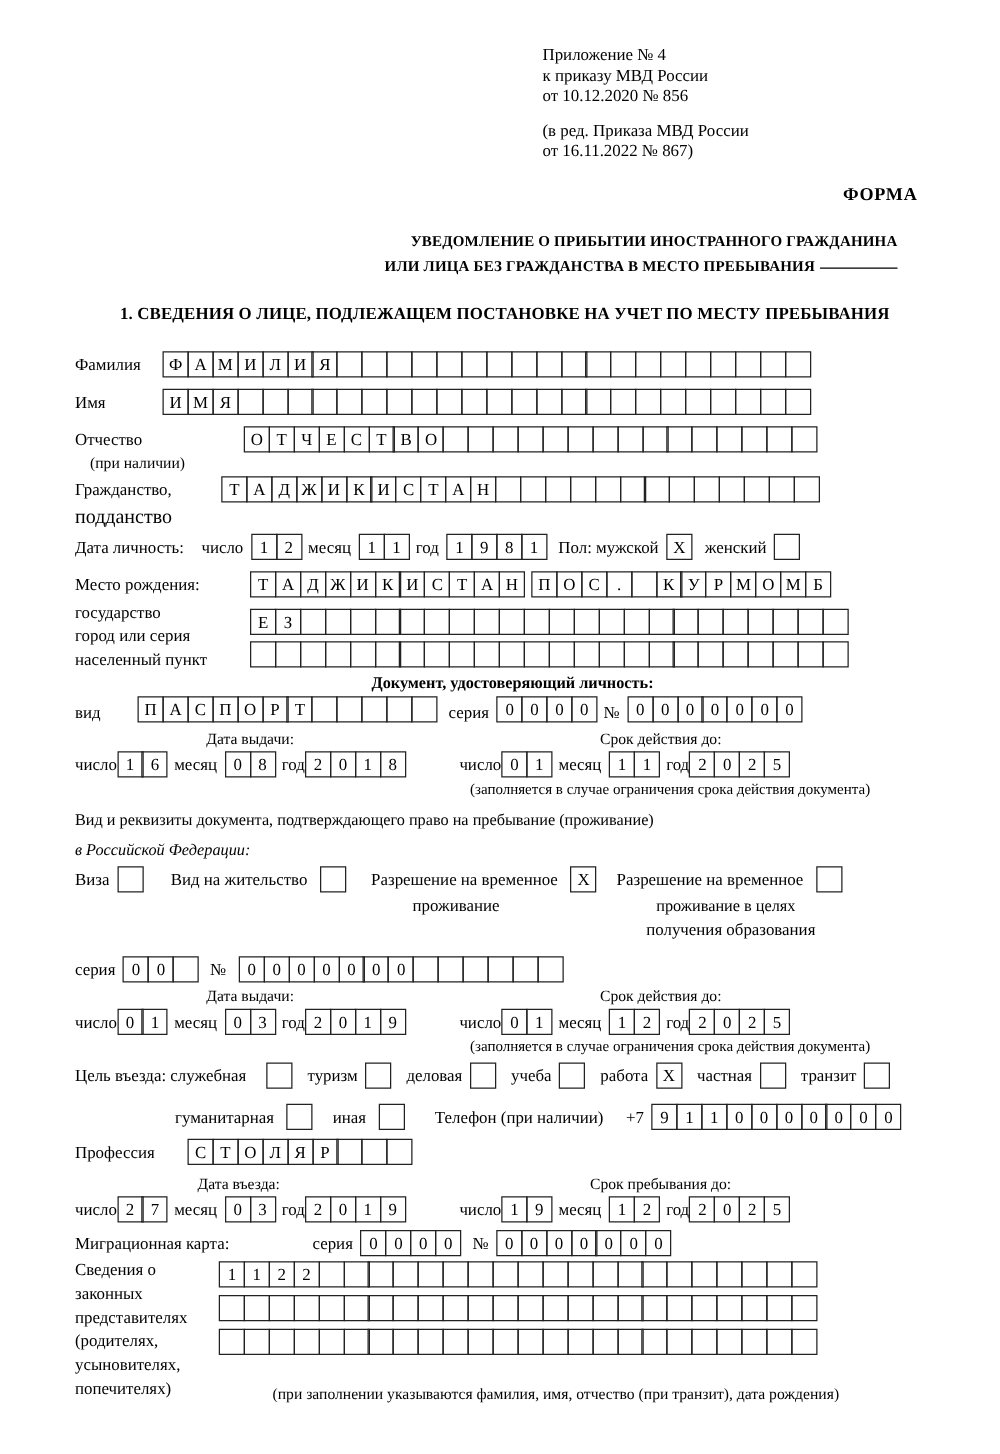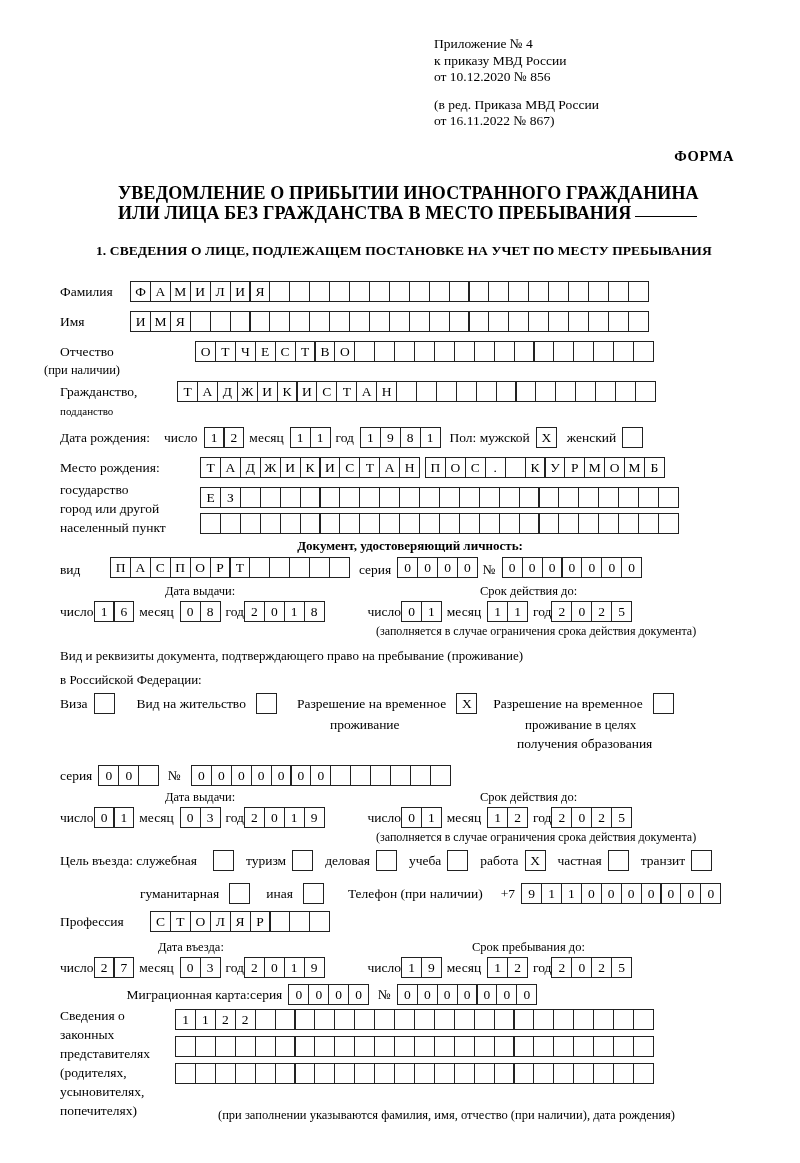--- a/index.html
+++ b/index.html
@@ -42,22 +42,22 @@
     font-size: 14.5px;
     font-weight: bold;
     letter-spacing: 0.6px;
   }
 
   .doc-title {
     position: absolute;
     top: 183px;
     left: 118px;
     width: 600px;
-    text-align: left;
-    font-size: 18px;
+    text-align: right;
+    font-size: 12px;
     font-weight: bold;
     line-height: 20px;
     letter-spacing: 0.15px;
   }
   .doc-title .rule {
     display: inline-block;
     width: 62px;
     border-bottom: 1.3px solid #000;
     vertical-align: 2px;
     margin-left: 4px;
@@ -244,21 +244,21 @@
         <span class="bx"></span>
         <span class="bx"></span>
         <span class="bx"></span>
         <span class="bx"></span>
         <span class="bx"></span>
         <span class="bx"></span>
         <span class="bx"></span>
         <span class="bx"></span>
       </span>
   </div>
-  <div class="small-note" style="top:363px; left:44px;text-align:center;">(при наличии)</div>
+  <div class="small-note" style="top:363px; left:72px;text-align:center;">(при наличии)</div>
 
   <div class="row" style="top:381px; left:60px;">
     <span class="lbl" style="width:117px;">Гражданство,</span>
     <span class="boxes" id="bx-citizenship">
         <span class="bx">Т</span>
         <span class="bx">А</span>
         <span class="bx">Д</span>
         <span class="bx">Ж</span>
         <span class="bx">И</span>
         <span class="bx">К</span>
@@ -275,24 +275,24 @@
         <span class="bx"></span>
         <span class="bx"></span>
         <span class="bx"></span>
         <span class="bx"></span>
         <span class="bx"></span>
         <span class="bx"></span>
         <span class="bx"></span>
         <span class="bx"></span>
       </span>
   </div>
-  <div class="small-note" style="top:405px; left:60px; font-size:11px;text-align:center;">подданство</div>
+  <div class="small-note" style="top:405px; left:60px; font-size:16px;text-align:center;">подданство</div>
 
   <div class="row" style="top:427px; left:60px;">
-    <span class="lbl">Дата рождения:</span>
+    <span class="lbl">Дата личность:</span>
     <span class="sp14"></span>
     <span class="lbl">число</span>
     <span class="sp6"></span>
     <span class="boxes" id="bx-bday">
         <span class="bx">1</span>
         <span class="bx">2</span>
       </span>
     <span class="sp6"></span>
     <span class="lbl">месяц</span>
     <span class="sp6"></span>
@@ -373,21 +373,21 @@
         <span class="bx"></span>
         <span class="bx"></span>
         <span class="bx"></span>
         <span class="bx"></span>
         <span class="bx"></span>
         <span class="bx"></span>
         <span class="bx"></span>
         <span class="bx"></span>
       </span>
   </div>
-  <div class="multiline-lbl" style="top:499px; left:60px;">город или другой</div>
+  <div class="multiline-lbl" style="top:499px; left:60px;">город или серия</div>
 
   <div class="row" style="top:513px; left:200px;">
     <span class="boxes" id="bx-birthcity3">
         <span class="bx"></span>
         <span class="bx"></span>
         <span class="bx"></span>
         <span class="bx"></span>
         <span class="bx"></span>
         <span class="bx"></span>
         <span class="bx"></span>
@@ -496,21 +496,21 @@
         <span class="bx">2</span>
         <span class="bx">0</span>
         <span class="bx">2</span>
         <span class="bx">5</span>
       </span>
   </div>
 
   <div class="note" style="top:624px; left:376px;">(заполняется в случае ограничения срока действия документа)</div>
 
   <div class="small-note" style="top:648px; left:60px; font-size:13px;">Вид и реквизиты документа, подтверждающего право на пребывание (проживание)</div>
-  <div class="small-note" style="top:672px; left:60px; font-size:13px;">в Российской Федерации:</div>
+  <div class="small-note" style="top:672px; left:60px; font-size:13px;font-style:italic;">в Российской Федерации:</div>
 
   <div class="row" style="top:693px; left:60px;">
     <span class="lbl">Виза</span>
     <span class="sp6"></span>
     <span class="chk"></span>
     <span style="width:22px;"></span>
     <span class="lbl">Вид на жительство</span>
     <span class="sp10"></span>
     <span class="chk"></span>
     <span style="width:20px;"></span>
@@ -716,21 +716,21 @@
     <span class="lbl">год</span>
     <span class="boxes" id="bx-suyear">
         <span class="bx">2</span>
         <span class="bx">0</span>
         <span class="bx">2</span>
         <span class="bx">5</span>
       </span>
   </div>
 
   <div class="row" style="top:984px; left:60px;">
-    <span class="lbl" style="width:190px;text-align:right;">Миграционная карта:</span>
+    <span class="lbl" style="width:190px;">Миграционная карта:</span>
     <span class="lbl">серия</span>
     <span class="sp6"></span>
     <span class="boxes" id="bx-migseries">
         <span class="bx">0</span>
         <span class="bx">0</span>
         <span class="bx">0</span>
         <span class="bx">0</span>
       </span>
     <span class="sp10"></span>
     <span class="lbl">№</span>
@@ -831,15 +831,15 @@
         <span class="bx"></span>
         <span class="bx"></span>
         <span class="bx"></span>
         <span class="bx"></span>
         <span class="bx"></span>
         <span class="bx"></span>
         <span class="bx"></span>
       </span>
   </div>
 
-  <div class="note" style="top:1108px; left:218px; font-size:12.5px;">(при заполнении указываются фамилия, имя, отчество (при наличии), дата рождения)</div>
+  <div class="note" style="top:1108px; left:218px; font-size:12.5px;">(при заполнении указываются фамилия, имя, отчество (при транзит), дата рождения)</div>
 
 </div>
 
 </body></html>

